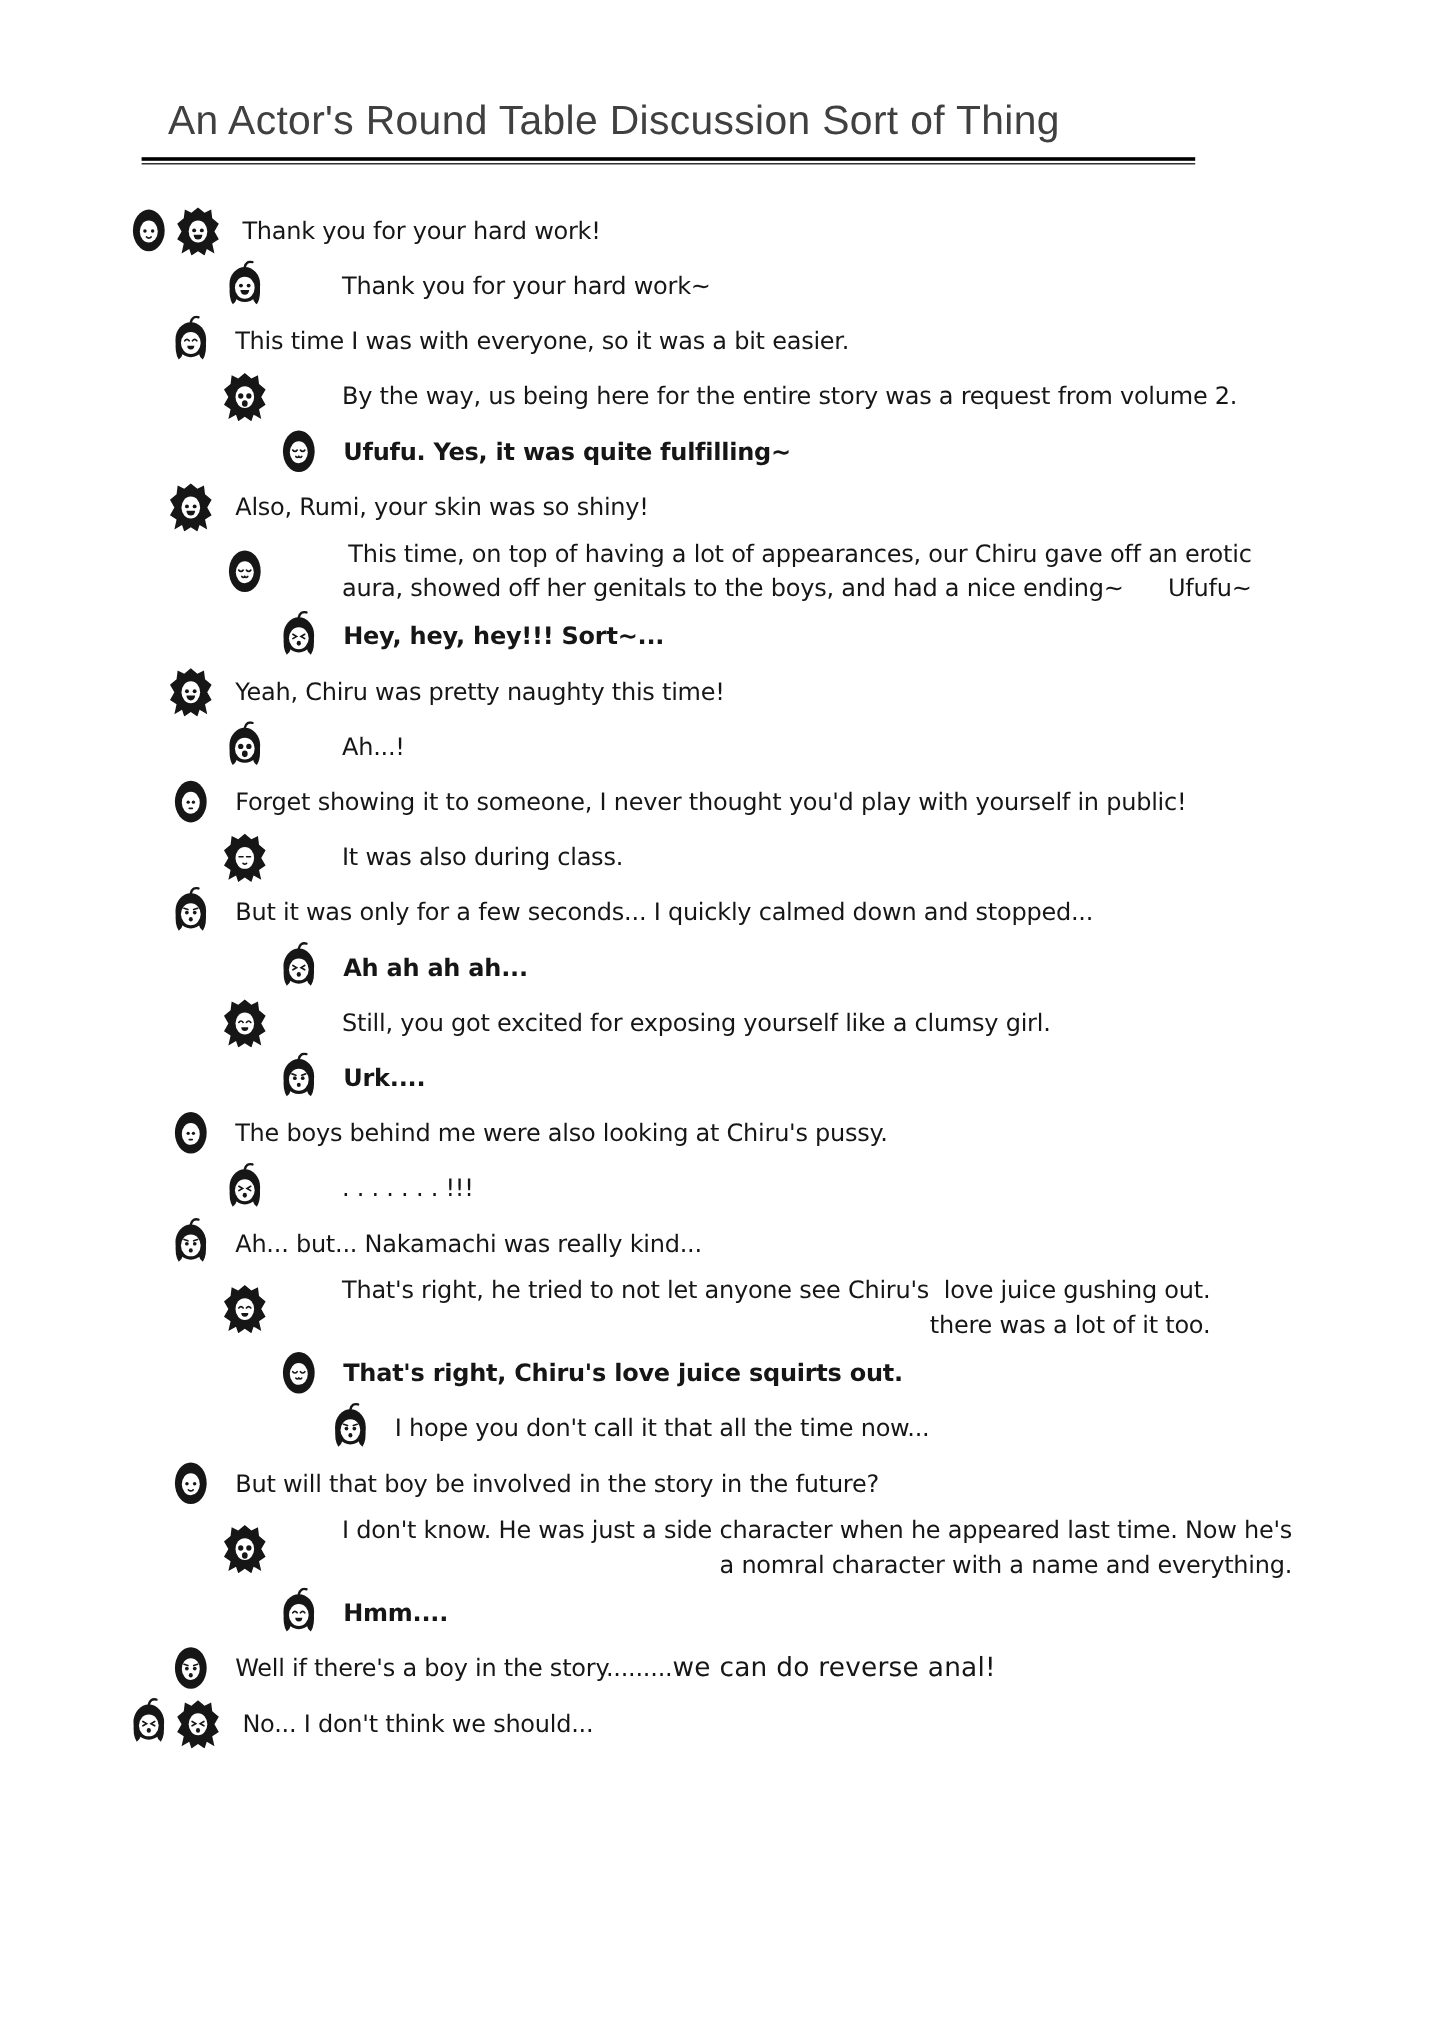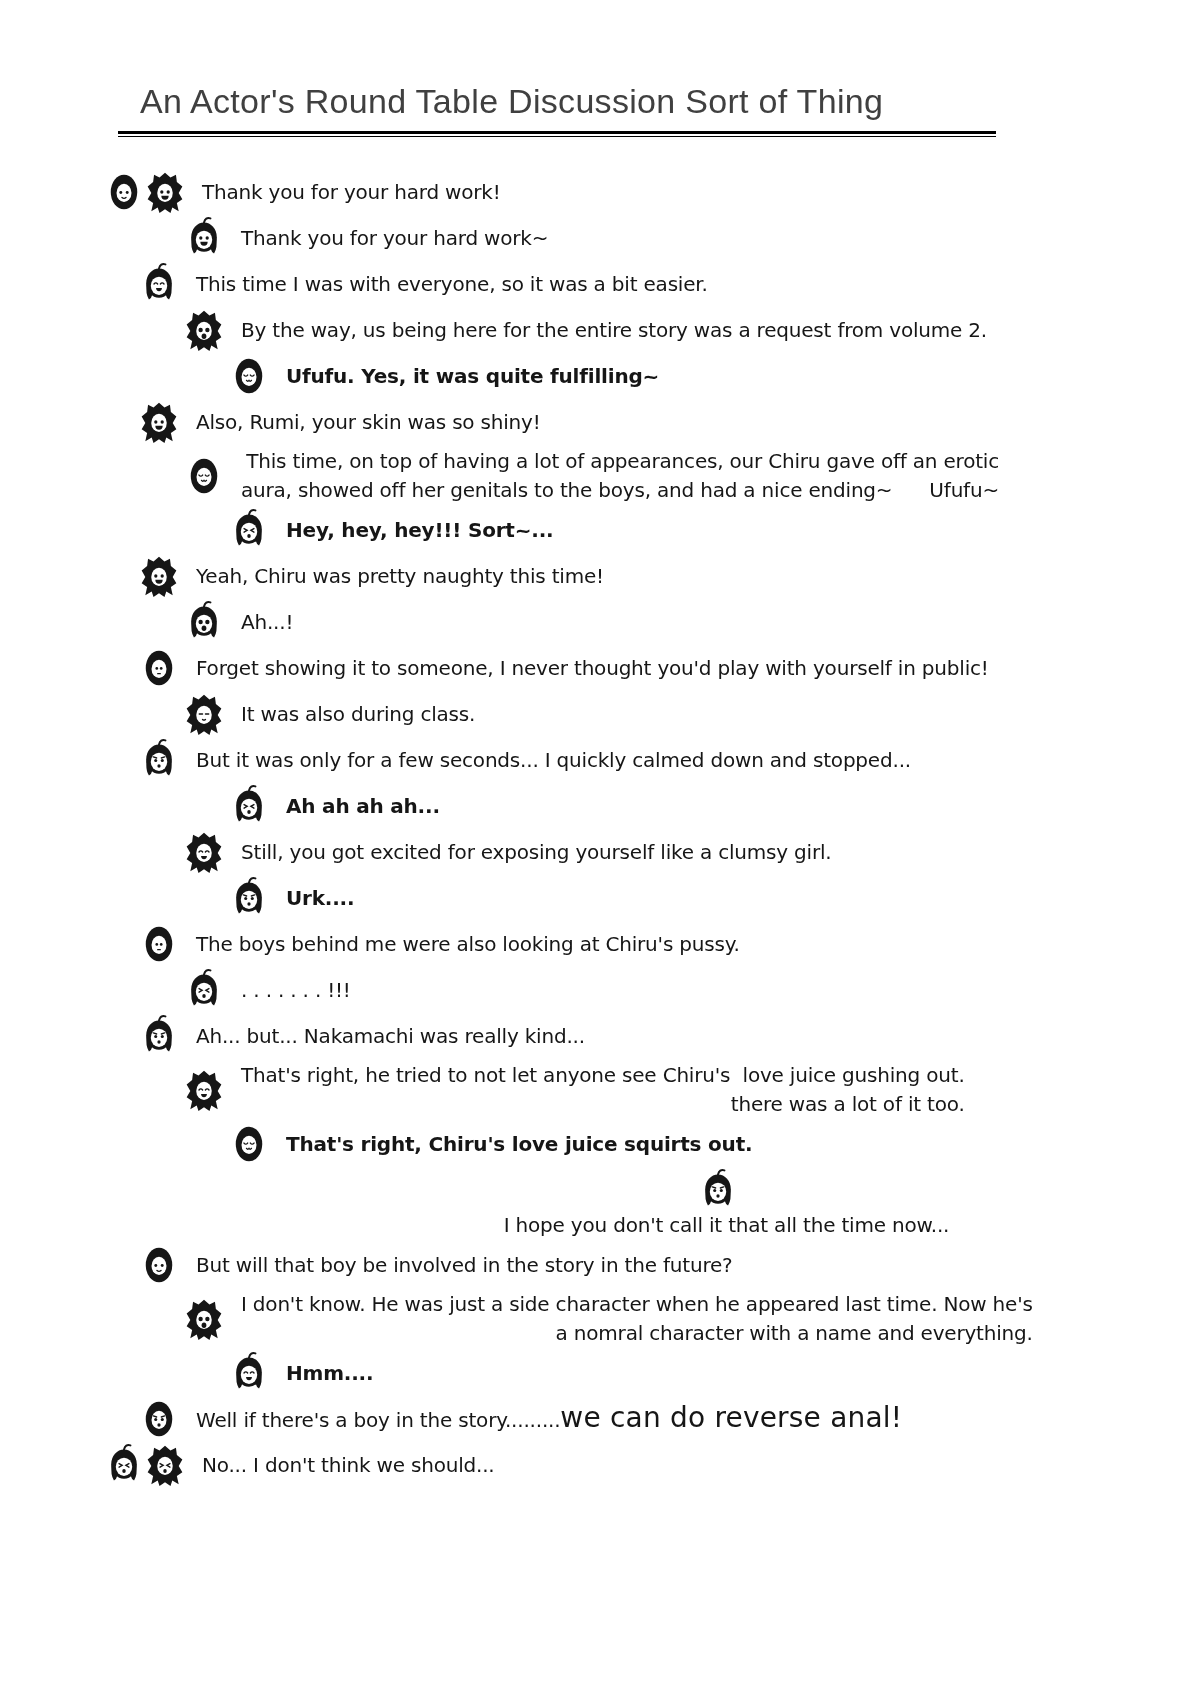--- a/index.html
+++ b/index.html
@@ -27,38 +27,38 @@
   }
   #rows{ margin:34px 20px 0 140px; }
   .row{
     display:flex;
     align-items:center;
     margin-bottom:4px;
     min-height:42px;
   }
   .row.multi{ align-items:center;text-align:right; }
   .indent-0{ margin-left:0; }
-  .indent-1{ margin-left:45px; }
+  .indent-1{ margin-left:45px;gap:44px; }
   .indent-2{ margin-left:90px;font-weight:bold; }
-  .indent-3{ margin-left:133px;flex-direction:column; }
+  .indent-3{ margin-left:133px; }
   .row.pair{ margin-left:-35px; }
   .icons{ display:flex; align-items:flex-end; margin-right:15px; flex:none; }
   .chibi{ width:38px; height:42px; display:inline-block; margin-right:3px; }
   .chibi svg{ width:100%; height:100%; display:block; }
   .st{ fill:none; stroke:#161616; stroke-width:1.5; stroke-linecap:round; }
   .ah{ fill:none; stroke:#161616; stroke-width:2.2; stroke-linecap:round; }
   .text{
     font-size:20px;
     line-height:29px;
     white-space:pre;
     letter-spacing:-0.2px;
   }
   .multi .text .tline{ display:block; }
   .big{
-    font-size:28px;
+    font-size:22px;
     letter-spacing:0.2px;
   }
 </style>
 </head>
 <body>
 
 <div class="page">
   <div class="title-wrap">
     <h1 class="page-title">An Actor's Round Table Discussion Sort of Thing</h1>
     <div class="title-rule"></div>

